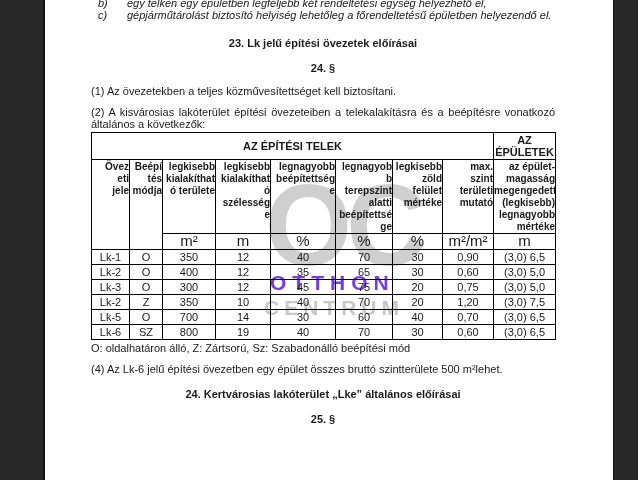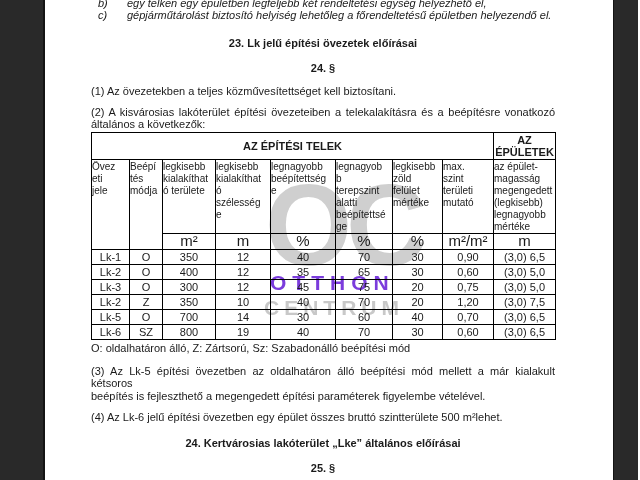--- a/index.html
+++ b/index.html
@@ -41,21 +41,21 @@
   #p1 { margin-top:10px; }
   #p2 { margin-top:8px; }
   #p3 { margin-top:11px; }
   #p4 { margin-top:9px; }
   .jline { text-align:justify; text-align-last:justify; }
 
   table.zoning { border-collapse:collapse; table-layout:fixed; width:464px; margin-top:1px; }
   table.zoning th, table.zoning td { border:1px solid #000; overflow:hidden; }
   .group-row th { height:27px; font-size:11px; font-weight:bold; text-align:center;
                   vertical-align:middle; line-height:12px; white-space:pre-line; }
-  .head-row th  { height:73px; font-size:10px; font-weight:normal; text-align:left;
+  .head-row th  { height:73px; font-size:10px; font-weight:bold; text-align:right;
                   vertical-align:top; line-height:12px; padding-top:1px; white-space:pre-line; }
   .units-row td { height:16px; font-size:15px; text-align:center; line-height:14px; }
   tbody.zbody td { height:15px; font-size:11px; text-align:center; line-height:12px; }
 
   .footnote { font-size:11px; line-height:12px; margin-top:2px; }
 </style>
 </head>
 <body>
 
 <div class="viewer">
@@ -224,24 +224,20 @@
               <td>70</td>
               <td>30</td>
               <td>0,60</td>
               <td>(3,0) 6,5</td>
             </tr>
           </tbody>
       </table>
 
       <div class="footnote">O: oldalhatáron álló, Z: Zártsorú, Sz: Szabadonálló beépítési mód</div>
 
-      <div id="p3" class="para">
-        <div class="jline">(3) Az Lk-5 építési övezetben az oldalhatáron álló beépítési mód mellett a már kialakult kétsoros</div>
-        <div>beépítés is fejleszthető a megengedett építési paraméterek figyelembe vételével.</div>
-      </div>
 
       <div id="p4" class="para">(4) Az Lk-6 jelű építési övezetben egy épület összes bruttó szintterülete 500 m²lehet.</div>
 
       <div id="h24" class="h-center">24. Kertvárosias lakóterület „Lke” általános előírásai</div>
       <div id="h25s" class="h-center">25. §</div>
 
     </div>
   </div>
 
   <div class="bar-right"></div>

